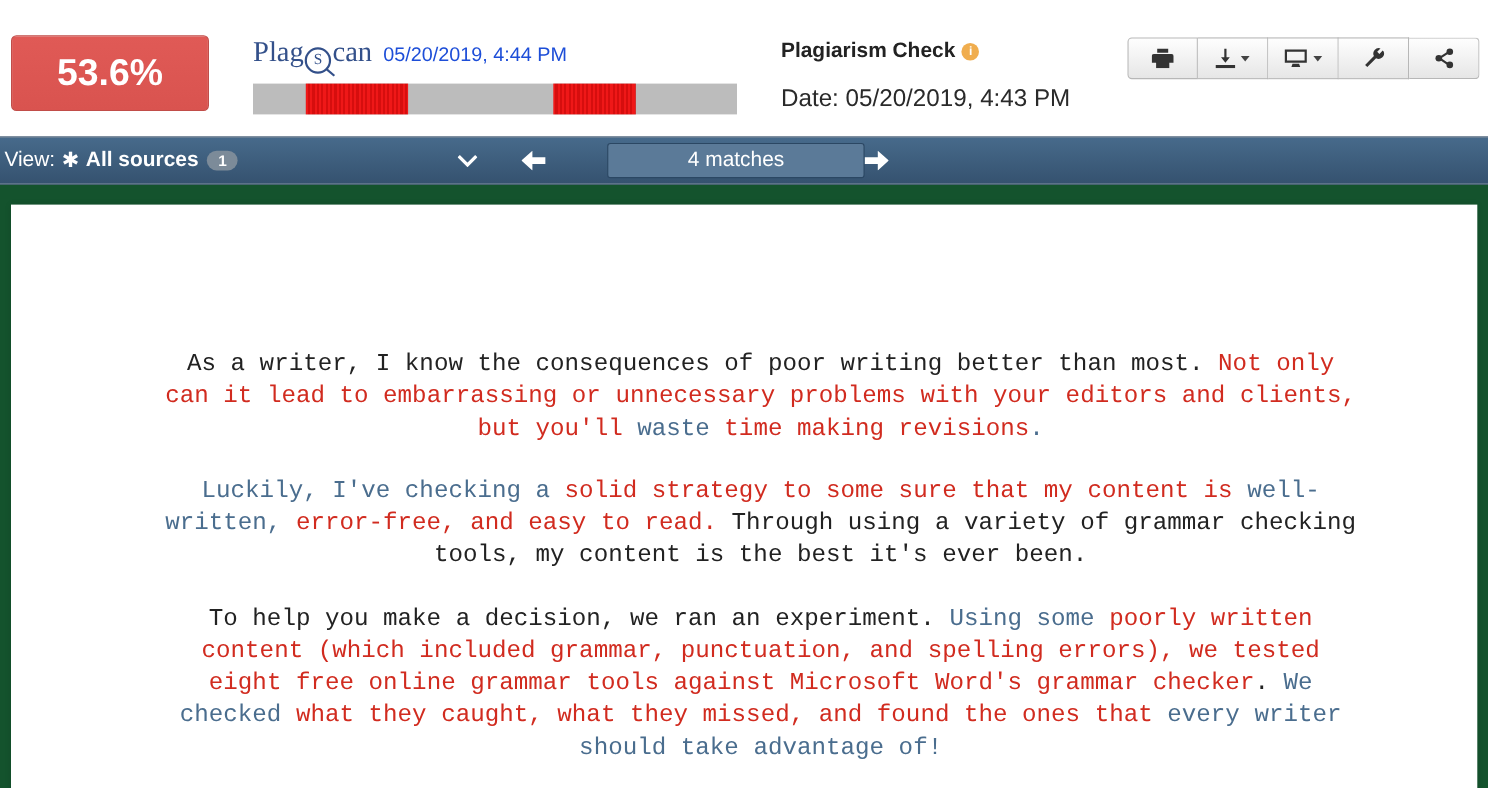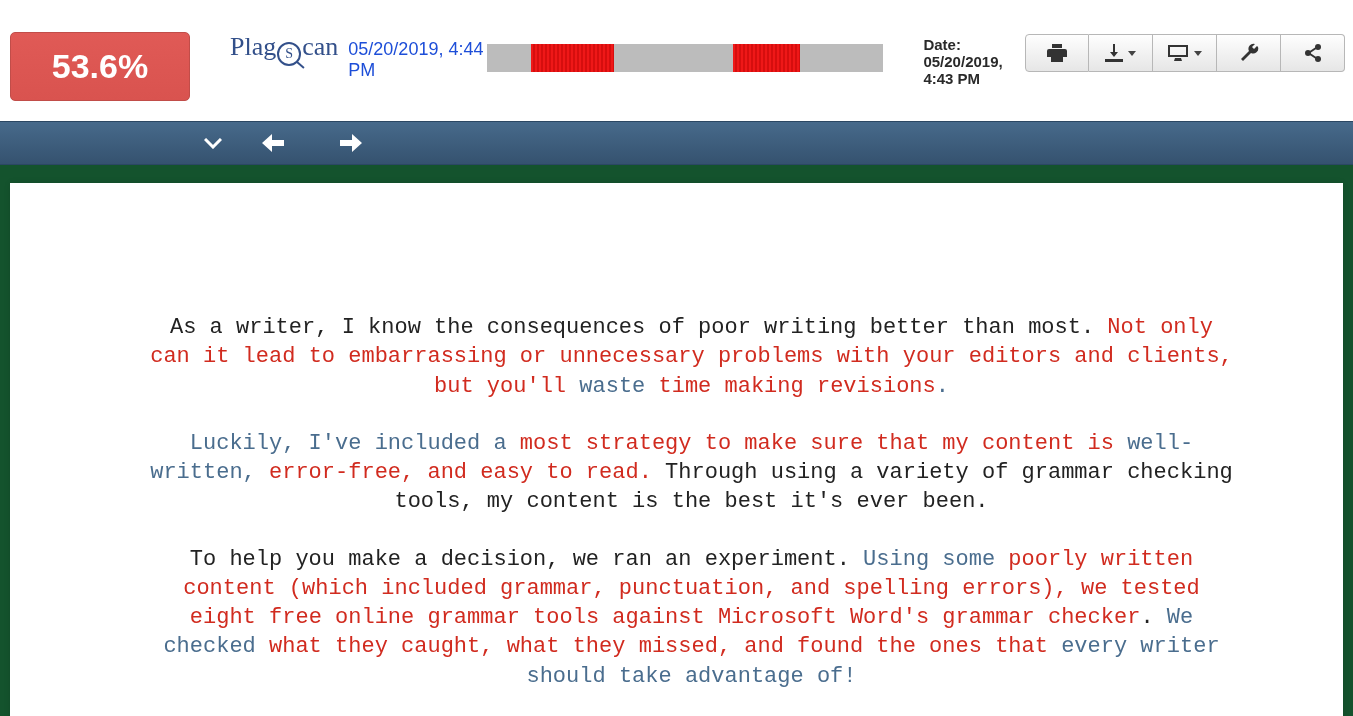--- a/index.html
+++ b/index.html
@@ -25,21 +25,21 @@
     font-weight: bold;
     padding: 14px 28px;
     border-radius: 5px;
     border: 1px solid #c14d49;
     margin-right: 40px;
     text-align: center;
     min-width: 180px;
   }
   .logo-area {
     display: flex;
-    flex-direction: row;
+    flex-direction: column;
     margin-right: 40px;
   }
   .logo-row {
     display: flex;
     align-items: baseline;
     gap: 10px;
   }
   .logo {
     font-family: Georgia, 'Times New Roman', serif;
     font-size: 26px;
@@ -109,23 +109,22 @@
     background: #f0ad4e;
     color: #fff;
     font-size: 11px;
     font-weight: bold;
     display: inline-flex;
     align-items: center;
     justify-content: center;
     font-style: normal;
   }
   .check-date {
-    font-size: 15px;
+    font-size: 22px;
     color: #2a2a2a;
-    font-weight: bold;
   }
   .toolbar {
     display: flex;
     padding-top: 2px;
     padding-right: 8px;
   }
   .tool-btn {
     background: linear-gradient(#fefefe,#e6e6e6);
     border: 1px solid #b7b7b7;
     height: 38px;
@@ -270,20 +269,24 @@
       </span>
       <span class="header-date">05/20/2019, 4:44 PM</span>
     </div>
     <div class="progress-bar">
       <div class="pb-red" style="left:11%;width:21%;"></div>
       <div class="pb-red" style="left:62%;width:17%;"></div>
     </div>
   </div>
 
   <div class="check-info">
+    <div class="check-title">
+      <span>Plagiarism Check</span>
+      <span class="info-icon">i</span>
+    </div>
     <div class="check-date">Date: 05/20/2019, 4:43 PM</div>
   </div>
 
   <div class="toolbar">
     <div class="tool-btn">
       <svg width="20" height="18" viewBox="0 0 20 18">
           <path fill="#333" d="M5 0h10v4H5zM2 5h16a2 2 0 012 2v6h-4v5H4v-5H0V7a2 2 0 012-2zm4 7h8v5H6z"></path>
         </svg>
     </div>
     <div class="tool-btn">
@@ -308,39 +311,46 @@
           <circle cx="15" cy="4" r="3" fill="#333"></circle>
           <circle cx="5" cy="10" r="3" fill="#333"></circle>
           <circle cx="15" cy="16" r="3" fill="#333"></circle>
           <path stroke="#333" stroke-width="2" d="M13 5L7 9M7 11l6 4"></path>
         </svg>
     </div>
   </div>
 </div>
 
 <div class="navbar">
+  <div class="nav-view">
+    <span>View:</span>
+    <span class="nav-star">✱</span>
+    <span class="nav-bold">All sources</span>
+    <span class="nav-badge">1</span>
+  </div>
   <div class="nav-center">
     <div class="chev down">
       <svg width="18" height="11" viewBox="0 0 18 11">
           <path fill="none" stroke="#fff" stroke-width="3" d="M1 1l8 8 8-8"></path>
         </svg>
     </div>
     <div class="arrow">
       <svg width="22" height="18" viewBox="0 0 22 18">
           <path fill="#fff" d="M10 0L0 9l10 9v-6h12V6H10z"></path>
         </svg>
     </div>
+    <div class="matches-pill">4 matches</div>
     <div class="arrow">
       <svg width="22" height="18" viewBox="0 0 22 18">
           <path fill="#fff" d="M12 0l10 9-10 9v-6H0V6h12z"></path>
         </svg>
     </div>
   </div>
   <div class="nav-spacer"></div>
 </div>
 
 <div class="doc-wrap">
   <div class="doc">
     <div class="para"><span>As a writer, I know the consequences of poor writing better than most. </span><span class="red">Not only can it lead to embarrassing or unnecessary problems with your editors and clients, but you'll </span><span class="blue">waste</span><span class="red"> time making revisions</span><span class="blue">.</span></div>
-    <div class="para"><span class="blue">Luckily, I've included a </span><span class="red">most strategy to make sure that my content is </span><span class="blue">well-written,</span><span class="red"> error-free, and easy to read.</span><span> Through using a variety of grammar checking tools, my content is the best it's ever been.</span></div>
+    <div class="para"><span class="blue">Luckily, I've checking a </span><span class="red">solid strategy to some sure that my content is </span><span class="blue">well-written,</span><span class="red"> error-free, and easy to read.</span><span> Through using a variety of grammar checking tools, my content is the best it's ever been.</span></div>
     <div class="para"><span>To help you make a decision, we ran an experiment. </span><span class="blue">Using some </span><span class="red">poorly written content (which included grammar, punctuation, and spelling errors), we tested eight free online grammar tools against Microsoft Word's grammar checker</span><span>. </span><span class="blue">We checked </span><span class="red">what they caught, what they missed, and found the ones that </span><span class="blue">every writer should take advantage of!</span></div>
   </div>
 </div>
 
 </body></html>

